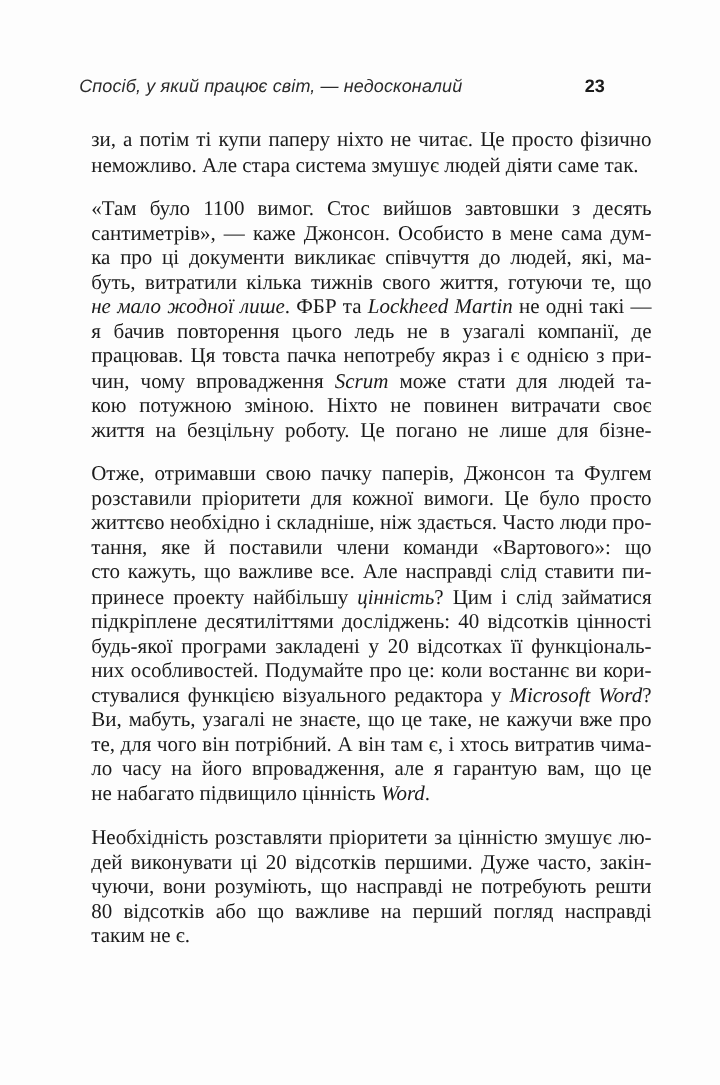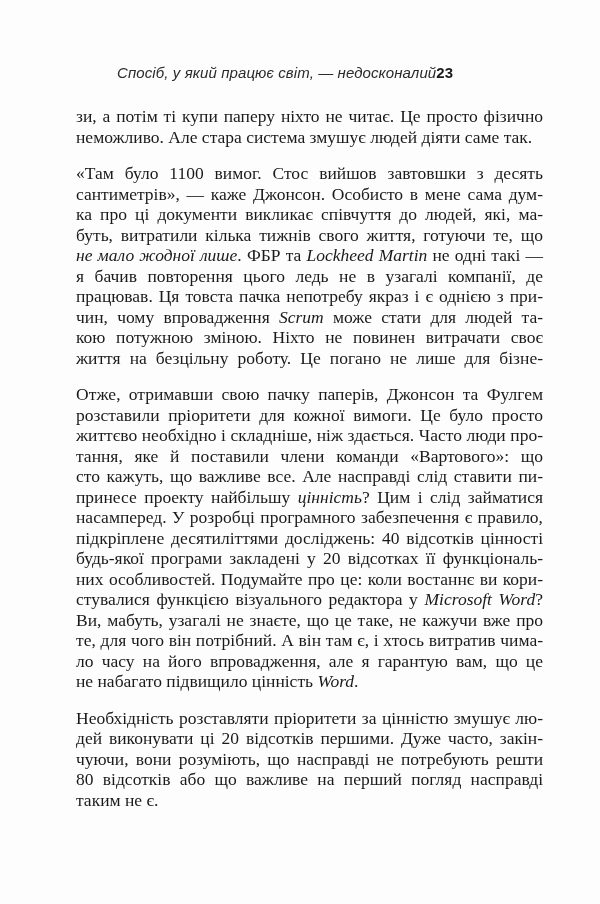--- a/index.html
+++ b/index.html
@@ -13,21 +13,21 @@
     height: 904px;
     background: var(--paper, #fdfdfd);
     overflow: hidden;
   }
   .running-header {
     position: absolute;
     left: 66px;
     top: 64px;
     width: 438px;
     display: flex;
-    justify-content: center;
+    justify-content: space-between;
     align-items: baseline;
   }
   .running-title {
     font-family: "Liberation Sans", sans-serif;
     font-style: italic;
     font-size: 15px;
     line-height: 18px;
     color: var(--header-ink, #2b2b2b);
     letter-spacing: 0.1px;
     white-space: nowrap;
@@ -92,21 +92,20 @@
         <div class="line">кою потужною зміною. Ніхто не повинен витрачати своє</div>
         <div class="line">життя на безцільну роботу. Це погано не лише для бізне-</div>
       </div>
       <div class="paragraph">
         <div class="line">Отже, отримавши свою пачку паперів, Джонсон та Фулгем</div>
         <div class="line">розставили пріоритети для кожної вимоги. Це було просто</div>
         <div class="line">життєво необхідно і складніше, ніж здається. Часто люди про-</div>
         <div class="line">тання, яке й поставили члени команди «Вартового»: що</div>
         <div class="line">сто кажуть, що важливе все. Але насправді слід ставити пи-</div>
         <div class="line">принесе проекту найбільшу <i>цінність</i>? Цим і слід займатися</div>
-        <div class="line">насамперед. У розробці програмного забезпечення є правило,</div>
         <div class="line">підкріплене десятиліттями досліджень: 40 відсотків цінності</div>
         <div class="line">будь-якої програми закладені у 20 відсотках її функціональ-</div>
         <div class="line">них особливостей. Подумайте про це: коли востаннє ви кори-</div>
         <div class="line">стувалися функцією візуального редактора у <i>Microsoft Word</i>?</div>
         <div class="line">Ви, мабуть, узагалі не знаєте, що це таке, не кажучи вже про</div>
         <div class="line">те, для чого він потрібний. А він там є, і хтось витратив чима-</div>
         <div class="line">ло часу на його впровадження, але я гарантую вам, що це</div>
         <div class="line last">не набагато підвищило цінність <i>Word</i>.</div>
       </div>
       <div class="paragraph">

